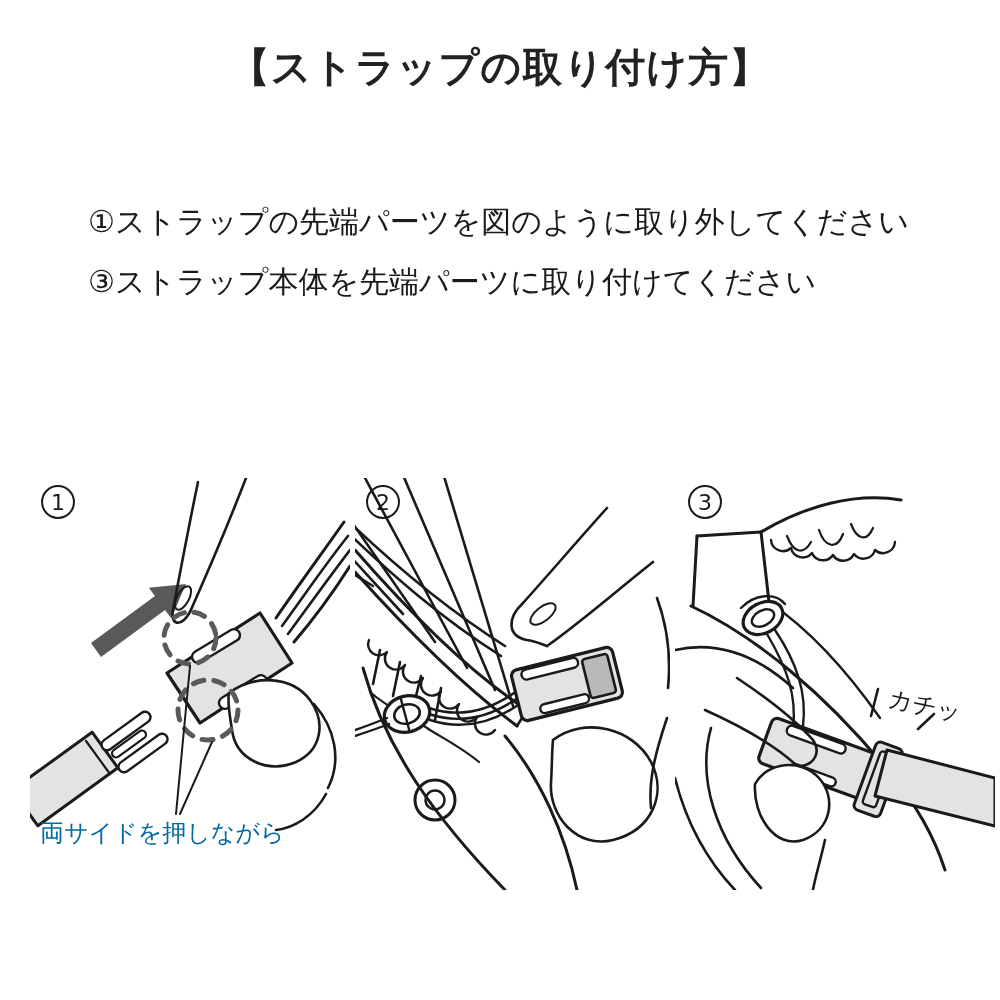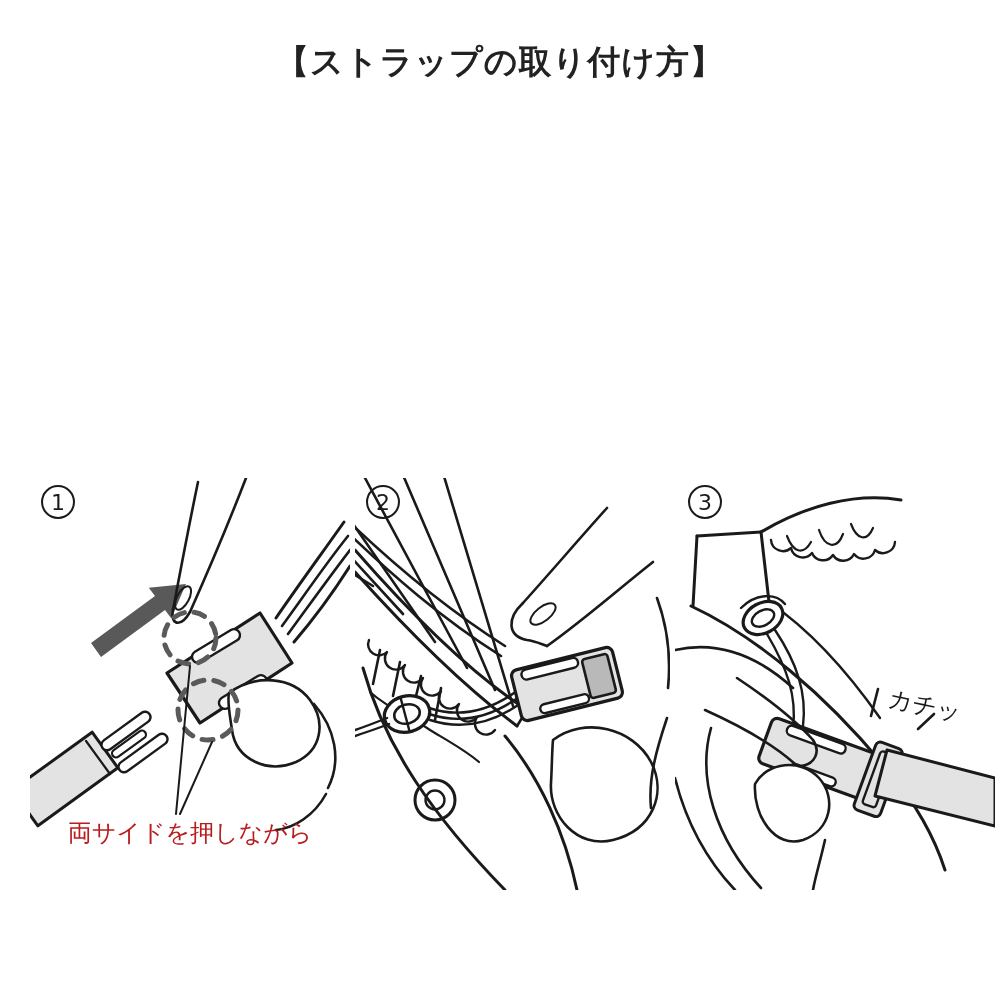--- a/index.html
+++ b/index.html
@@ -2,44 +2,46 @@
 <html><head>
 <meta charset="utf-8">
 <style>
   html,body{margin:0;padding:0;background:#fff;}
   .page{
     position:relative;width:1000px;height:1000px;background:#ffffff;overflow:hidden;
     font-family:"DejaVu Sans","Liberation Sans",sans-serif;color:#1a1a1a;
   }
   .title{
     position:absolute;top:40px;left:0;width:1000px;text-align:center;
-    font-size:33px;font-weight:bold;letter-spacing:1px;color:#222;
+    font-size:40px;font-weight:bold;letter-spacing:1px;color:#222;
   }
   .instructions{
     position:absolute;left:88px;top:192px;width:860px;
     font-size:30px;line-height:60px;white-space:nowrap;color:#1a1a1a;
   }
   .panel{position:absolute;top:478px;}
   .panel.p1{left:30px;}
   .panel.p2{left:355px;}
   .panel.p3{left:675px;}
   .caption{
-    position:absolute;left:40px;top:816px;width:300px;text-align:center;
-    font-size:24px;line-height:35px;color:#b91c1c;
+    position:absolute;left:40px;top:816px;width:300px;
+    font-size:24px;line-height:35px;color:#0369a1;
   }
   svg text.sfx{font-family:"DejaVu Sans","Liberation Sans",sans-serif;}
 </style>
 </head>
 <body>
 
 <div class="page">
 
   <div class="title">【ストラップの取り付け方】</div>
 
   <div class="instructions">
+    <div>①ストラップの先端パーツを図のように取り外してください</div>
+    <div>③ストラップ本体を先端パーツに取り付けてください</div>
   </div>
 
   <svg class="panel p1" width="320" height="412" viewBox="0 0 320 412">
     <g fill="none" stroke="#1a1a1a" stroke-width="2.6" stroke-linecap="round" stroke-linejoin="round">
 
       <g>
         <circle cx="28" cy="24" r="16" stroke-width="2"></circle>
         <text x="28" y="32" text-anchor="middle" font-size="22" fill="#1a1a1a" stroke="none">1</text>
       </g>
 

